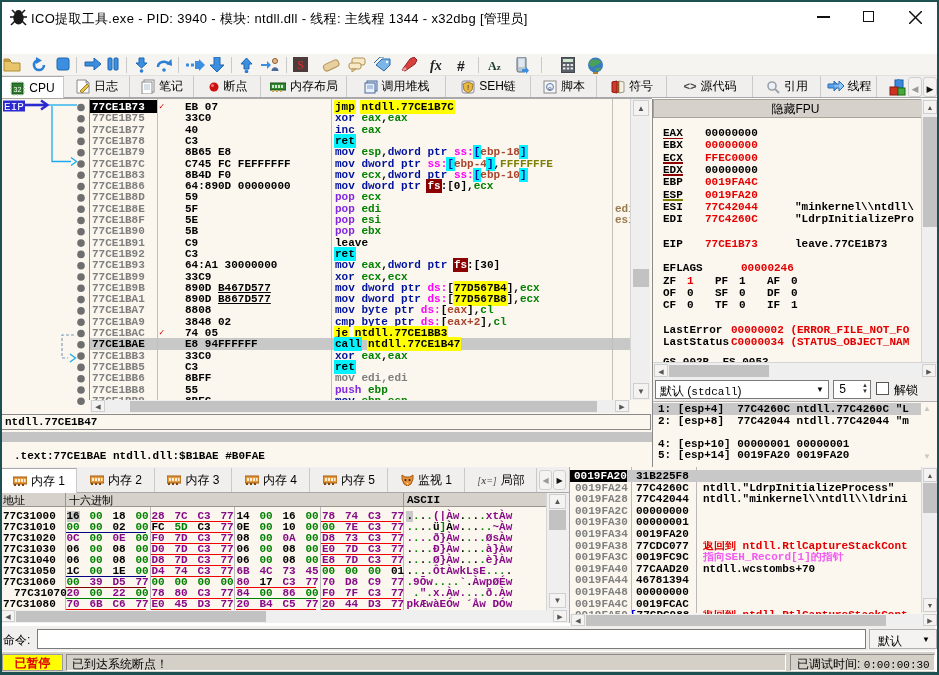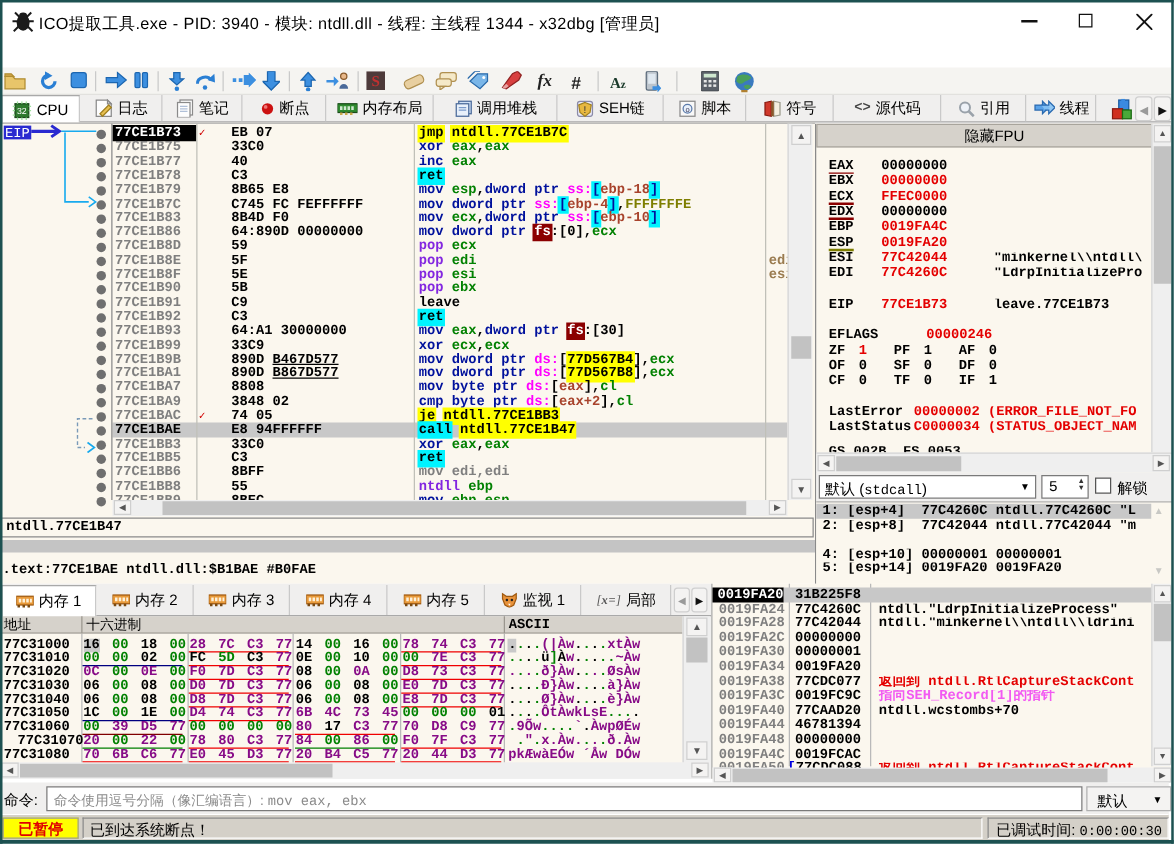--- a/index.html
+++ b/index.html
@@ -418,40 +418,40 @@
       <div class="t" style="left:185px;top:251.6px">33C0</div>
       <div class="t" style="left:335px;top:251.6px"><span class="n">xor</span> <span class="g">eax</span>,<span class="g">eax</span></div>
       <div class="t" style="left:92px;top:262.9px;color:#7f7f7f">77CE1BB5</div>
       <div class="t" style="left:185px;top:262.9px">C3</div>
       <div class="t" style="left:335px;top:262.9px"><span class="C">ret</span></div>
       <div class="t" style="left:92px;top:274.2px;color:#7f7f7f">77CE1BB6</div>
       <div class="t" style="left:185px;top:274.2px">8BFF</div>
       <div class="t" style="left:335px;top:274.2px"><span class="gray">mov edi,edi</span></div>
       <div class="t" style="left:92px;top:285.5px;color:#7f7f7f">77CE1BB8</div>
       <div class="t" style="left:185px;top:285.5px">55</div>
-      <div class="t" style="left:335px;top:285.5px"><span class="pp">ntdll</span> <span class="g">ebp</span></div>
+      <div class="t" style="left:335px;top:285.5px"><span class="pp">push</span> <span class="g">ebp</span></div>
       <div class="t" style="left:92px;top:296.8px;color:#7f7f7f">77CE1BB9</div>
       <div class="t" style="left:185px;top:296.8px">8BEC</div>
       <div class="t" style="left:335px;top:296.8px"><span class="n">mov</span> <span class="g">ebp</span>,<span class="g">esp</span></div>
       <div class="abs sb" style="left:630px;top:0;width:20px;height:301px;border-left:1px solid #d5d5d5">
         <div class="sbtn" style="left:2px;top:1px;width:16px;height:16px;font-size:8px;line-height:15px">▲</div>
         <div class="sbtn" style="left:2px;top:284px;width:16px;height:16px;font-size:8px;line-height:15px">▼</div>
         <div class="thumb" style="left:2px;top:170px;width:16px;height:18px"></div>
       </div>
       <div class="abs sb" style="left:90px;top:301px;width:540px;height:13px">
         <div class="sbtn" style="left:1px;top:0;width:14px;height:12px;font-size:7px;line-height:12px">◀</div>
         <div class="sbtn" style="left:525px;top:0;width:14px;height:12px;font-size:7px;line-height:12px">▶</div>
         <div class="thumb" style="left:40px;top:1px;width:467px;height:11px"></div>
       </div>
     </div>
     <div class="abs cream" style="left:0;top:413px;width:652px;height:54px">
       <div class="abs" style="left:0;top:1px;width:651px;height:16px;background:#fbf7ee;border:1px solid #8a8a8a"></div>
       <div class="t" style="left:5px;top:4px">ntdll.77CE1B47</div>
       <div class="abs" style="left:0;top:19px;width:652px;height:10px;background:#c4c4c4"></div>
-      <div class="t" style="left:2px;top:38px">.text:77CE1BAE ntdll.dll:$B1BAE #B0FAE</div>
+      <div class="t" style="left:14px;top:38px">.text:77CE1BAE ntdll.dll:$B1BAE #B0FAE</div>
     </div>
     <div class="abs" style="left:652px;top:99px;width:285px;height:368px;background:#fbf7ee;border-left:1px solid #8a8a8a">
       <div class="abs" style="left:0;top:0;width:285px;height:19px;background:#d6d2cb;border:1px solid #a8a49c;font-size:12px;text-align:center;line-height:18px">隐藏FPU</div>
       <div class="t" style="left:10px;top:29.0px">EAX</div>
       <div class="abs" style="left:10px;top:38.5px;width:20px;height:1.5px;background:#8b0000"></div>
       <div class="t" style="left:52px;top:29.0px;color:#000">00000000</div>
       <div class="t" style="left:10px;top:41.3px">EBX</div>
       <div class="t" style="left:52px;top:41.3px;color:#e40000">00000000</div>
       <div class="t" style="left:10px;top:53.6px">ECX</div>
       <div class="abs" style="left:10px;top:63.1px;width:20px;height:1.5px;background:#8b0000"></div>
@@ -887,21 +887,20 @@
       </div>
       <div class="abs sb" style="left:0;top:147px;width:368px;height:12px">
         <div class="sbtn" style="left:1px;top:0;width:14px;height:12px;font-size:7px;line-height:12px">◀</div>
         <div class="sbtn" style="left:353px;top:0;width:14px;height:12px;font-size:7px;line-height:12px">▶</div>
         <div class="thumb" style="left:16px;top:1px;width:300px;height:11px"></div>
       </div>
     </div>
     <div class="abs" style="left:0;top:626px;width:935px;height:25px;background:#f0efee">
       <div class="abs" style="left:3px;top:6px;font-size:12px">命令:</div>
       <div class="abs" style="left:37px;top:3px;width:829px;height:20px;background:#fff;border:1px solid #7a7a7a"></div>
-      <div class="abs" style="left:43px;top:7px;font-size:11px;color:#8a8a8a">命令使用逗号分隔（像汇编语言）: <span style="font-family:'Liberation Mono'">mov eax, ebx</span></div>
       <div class="abs" style="left:869px;top:3px;width:68px;height:20px;background:#f4f3f2;border:1px solid #b0b0b0">
         <span class="abs" style="left:8px;top:3px;font-size:12px">默认</span>
         <span class="abs" style="right:6px;top:5px;font-size:8px">▼</span>
       </div>
     </div>
     <div class="abs" style="left:0;top:651px;width:935px;height:21px;background:#d4d0c8;border-top:1px solid #fff">
       <div class="abs" style="left:2px;top:2px;width:61px;height:17px;background:#ffff00;border:1px solid #9a9a9a;text-align:center;font-size:12px;color:#e00000;line-height:16px;font-weight:bold">已暂停</div>
       <div class="abs" style="left:66px;top:2px;width:720px;height:17px;border:1px solid;border-color:#8a8a8a #fff #fff #8a8a8a">
         <span class="abs" style="left:5px;top:1px;font-size:12px">已到达系统断点！</span>
       </div>

